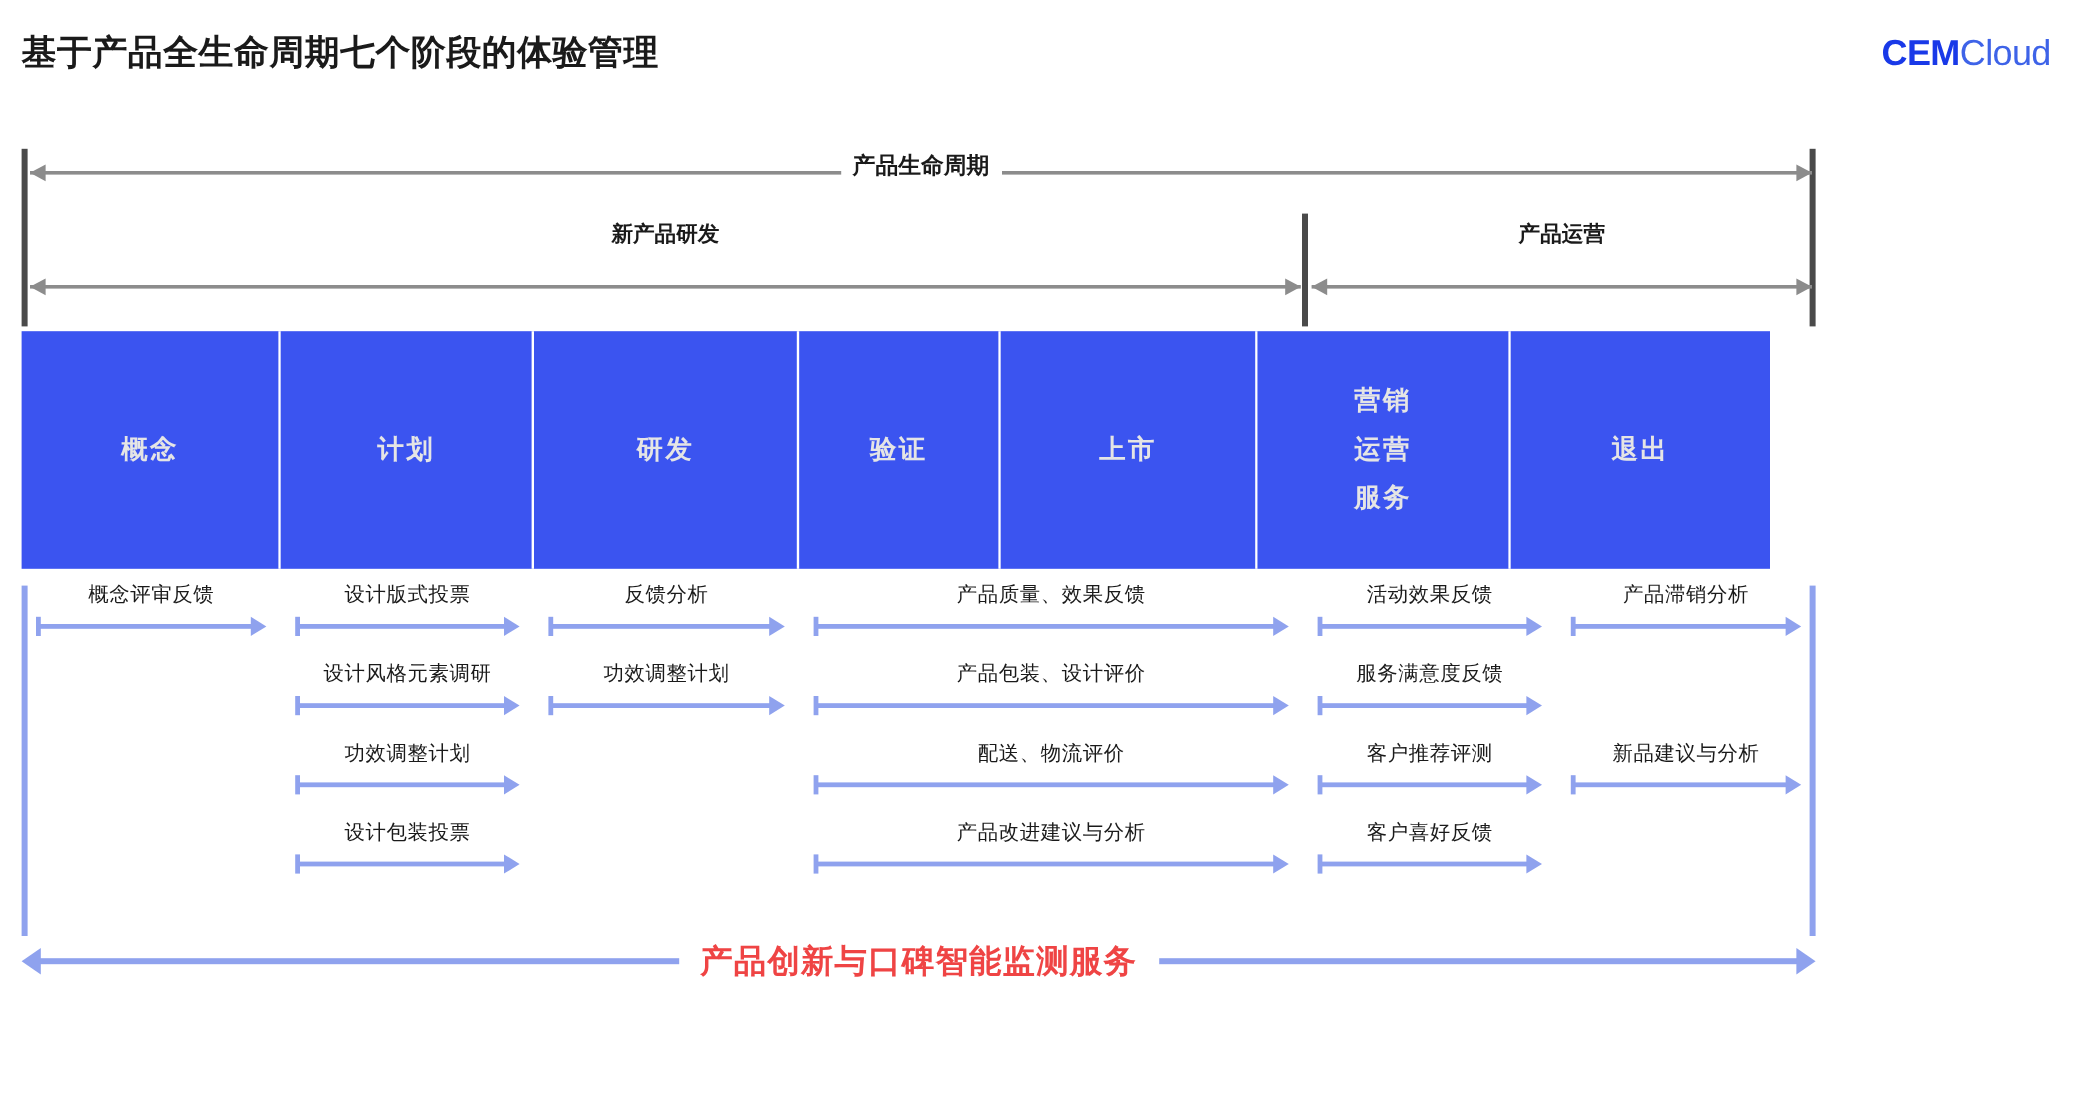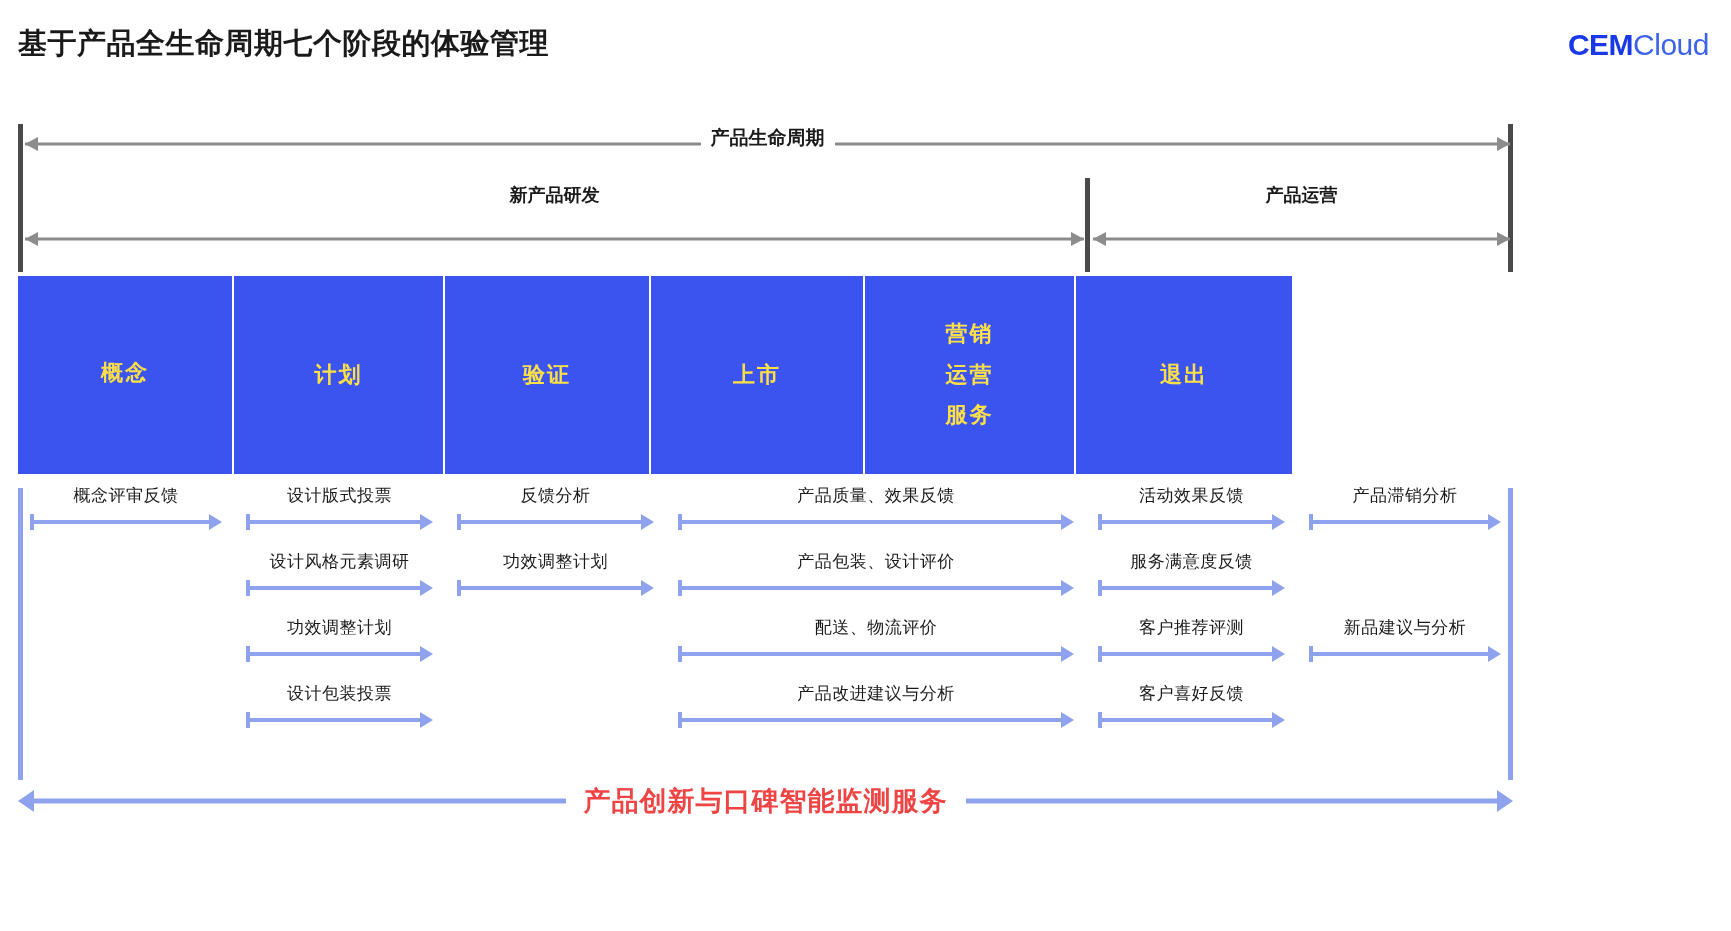--- a/index.html
+++ b/index.html
@@ -45,21 +45,21 @@
   .scope-label {
     position: absolute; top: -9px; background: #ffffff;
     padding: 0 10px; font-size: 19px; font-weight: 700; color: #1a1a1a;
     white-space: nowrap; transform: translateX(-50%);
   }
   .scope-label.sub { font-weight: 700; font-size: 18px; top: -46px; }
 
   
   .stages { position: absolute; display: flex; }
   .stage {
-    background: #3b54f0; color: #fde047;
+    background: #3b54f0; color: #e5e5e5;
     display: flex; flex-direction: column;
     align-items: center; justify-content: center;
     font-size: 22px; font-weight: 700; letter-spacing: 2px;
     border-right: 2px solid #ffffff;
   }
   .stage:last-child { border-right: none; font-family: Liberation Serif, serif; }
   .stage .line { line-height: 1.85; }
 
   
   .grid { position: absolute; }
@@ -139,27 +139,30 @@
   </div>
 
   <div class="arrow-row" style="left:1093px; top:229px; width:417px;">
     <div class="arrow-line"></div>
     <div class="arrow-head left"></div>
     <div class="arrow-head right"></div>
     <div class="scope-label sub" style="left:50%;">产品运营</div>
   </div>
 
   <div class="stages" id="stage-band" style="left:18px; top:276px; width:1495px; height:198px;">
-      <div class="stage" style="width: 216px; font-family: Liberation Mono, monospace;">
+      <div class="stage" style="width: 216px;">
         <div class="line">概念</div>
       </div>
       <div class="stage" style="width: 211px;">
         <div class="line">计划</div>
       </div>
-      <div class="stage" style="width: 206px;">
+      <div class="stage" style="width: 221px;">
+        <div class="line">研发</div>
+      </div>
+      <div class="stage" style="width: 168px;">
         <div class="line">验证</div>
       </div>
       <div class="stage" style="width: 214px;">
         <div class="line">上市</div>
       </div>
       <div class="stage" style="width: 211px;">
         <div class="line">营销</div>
         <div class="line">运营</div>
         <div class="line">服务</div>
       </div>

